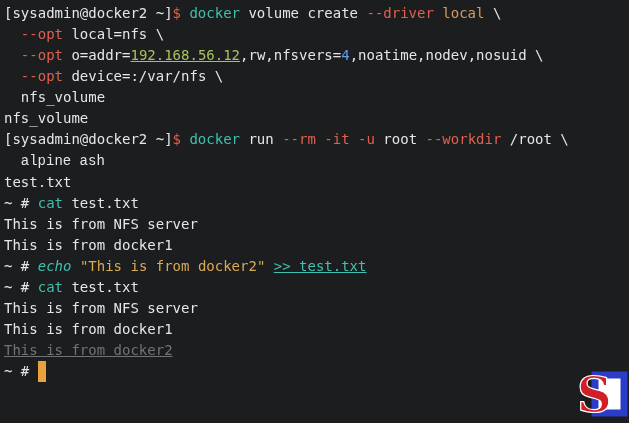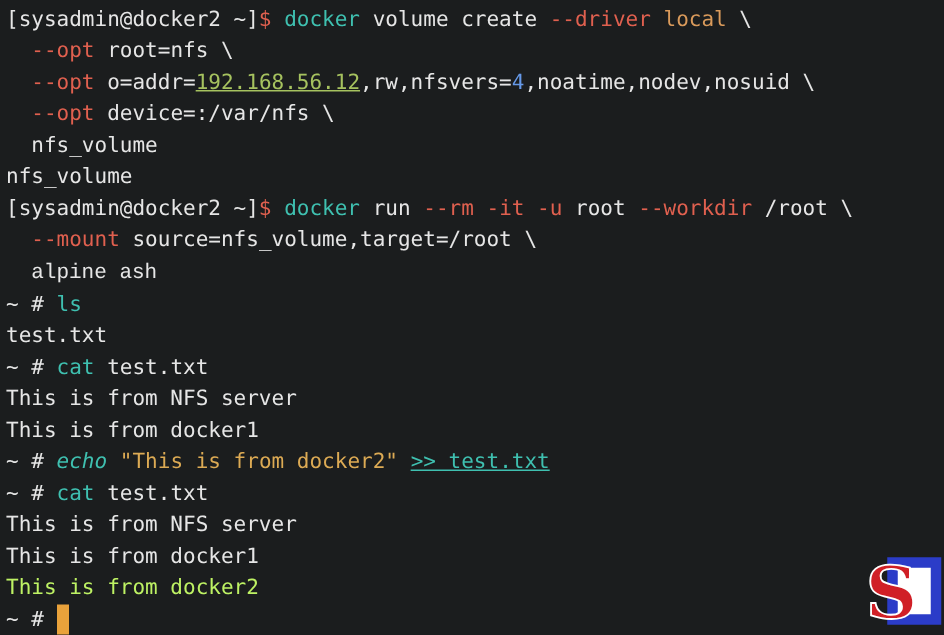--- a/index.html
+++ b/index.html
@@ -34,38 +34,36 @@
     width: 54px;
     height: 46px;
   }
 </style>
 </head>
 <body>
 
 <div class="terminal">
   <div id="terminal-output">
       <div class="term-line"><span style="color: rgb(230, 230, 230);">[sysadmin@docker2 ~]</span><span style="color: rgb(224, 96, 79);">$ </span><span style="color: rgb(63, 192, 176);">docker</span><span style="color: rgb(230, 230, 230);"> volume create </span><span style="color: rgb(224, 96, 79);">--driver</span><span style="color: rgb(230, 230, 230);"> </span><span style="color: rgb(217, 154, 91);">local</span><span style="color: rgb(230, 230, 230);"> \</span></div>
-      <div class="term-line"><span style="color: rgb(230, 230, 230);">  </span><span style="color: rgb(224, 96, 79);">--opt</span><span style="color: rgb(230, 230, 230);"> root=nfs \</span></div>
+      <div class="term-line"><span style="color: rgb(230, 230, 230);">  </span><span style="color: rgb(224, 96, 79);">--opt</span><span style="color: rgb(230, 230, 230);"> local=nfs \</span></div>
       <div class="term-line"><span style="color: rgb(230, 230, 230);">  </span><span style="color: rgb(224, 96, 79);">--opt</span><span style="color: rgb(230, 230, 230);"> o=addr=</span><span style="color: rgb(166, 194, 95); text-decoration: underline;">192.168.56.12</span><span style="color: rgb(230, 230, 230);">,rw,nfsvers=</span><span style="color: rgb(102, 153, 232);">4</span><span style="color: rgb(230, 230, 230);">,noatime,nodev,nosuid \</span></div>
       <div class="term-line"><span style="color: rgb(230, 230, 230);">  </span><span style="color: rgb(224, 96, 79);">--opt</span><span style="color: rgb(230, 230, 230); text-align: right;"> device=:/var/nfs \</span></div>
       <div class="term-line"><span style="color: rgb(230, 230, 230);">  nfs_volume</span></div>
       <div class="term-line"><span style="color: rgb(230, 230, 230);">nfs_volume</span></div>
       <div class="term-line"><span style="color: rgb(230, 230, 230);">[sysadmin@docker2 ~]</span><span style="color: rgb(224, 96, 79);">$ </span><span style="color: rgb(63, 192, 176);">docker</span><span style="color: rgb(230, 230, 230);"> run </span><span style="color: rgb(224, 96, 79);">--rm</span><span style="color: rgb(230, 230, 230);"> </span><span style="color: rgb(224, 96, 79);">-it</span><span style="color: rgb(230, 230, 230);"> </span><span style="color: rgb(224, 96, 79);">-u</span><span style="color: rgb(230, 230, 230);"> root </span><span style="color: rgb(224, 96, 79);">--workdir</span><span style="color: rgb(230, 230, 230);"> /root \</span></div>
-      <div class="term-line"><span style="color: rgb(230, 230, 230);">  </span><span style="color: rgb(224, 96, 79);">--mount</span><span style="color: rgb(230, 230, 230);"> source=nfs_volume,target=/root \</span></div>
       <div class="term-line"><span style="color: rgb(230, 230, 230); font-family: Liberation Mono, monospace;">  alpine ash</span></div>
-      <div class="term-line"><span style="color: rgb(230, 230, 230);">~ # </span><span style="color: rgb(63, 192, 176);">ls</span></div>
       <div class="term-line"><span style="color: rgb(230, 230, 230);">test.txt</span></div>
       <div class="term-line"><span style="color: rgb(230, 230, 230);">~ # </span><span style="color: rgb(63, 192, 176);">cat</span><span style="color: rgb(230, 230, 230);"> test.txt</span></div>
       <div class="term-line"><span style="color: rgb(230, 230, 230);">This is from NFS server</span></div>
       <div class="term-line"><span style="color: rgb(230, 230, 230);">This is from docker1</span></div>
       <div class="term-line"><span style="color: rgb(230, 230, 230);">~ # </span><span style="color: rgb(63, 192, 176); font-style: italic;">echo</span><span style="color: rgb(230, 230, 230);"> </span><span style="color: rgb(220, 170, 84);">"This is from docker2"</span><span style="color: rgb(230, 230, 230);"> </span><span style="color: rgb(63, 192, 176); text-decoration: underline;">&gt;&gt; test.txt</span></div>
       <div class="term-line"><span style="color: rgb(230, 230, 230);">~ # </span><span style="color: rgb(63, 192, 176);">cat</span><span style="color: rgb(230, 230, 230);"> test.txt</span></div>
       <div class="term-line"><span style="color: rgb(230, 230, 230);">This is from NFS server</span></div>
       <div class="term-line"><span style="color: rgb(230, 230, 230);">This is from docker1</span></div>
-      <div class="term-line"><span style="color: #bef264;">This is from docker2</span></div>
+      <div class="term-line"><span style="color: #737373; text-decoration: underline;">This is from docker2</span></div>
       <div class="term-line"><span style="color: rgb(230, 230, 230);">~ # </span><span class="cursor" style="color: rgb(27, 29, 30); background: rgb(233, 162, 59);"> </span></div>
     </div>
 </div>
 
 <div class="logo">
   <svg width="54" height="46" viewBox="0 0 54 46">
     <rect x="21" y="4" width="29" height="38" fill="#ffffff" stroke="#2b3cc8" stroke-width="7"></rect>
     <text x="3" y="41" font-family="'DejaVu Serif', serif" font-size="48" font-weight="bold" fill="#d01f26" stroke="#ffffff" stroke-width="1.2">S</text>
   </svg>
 </div>

